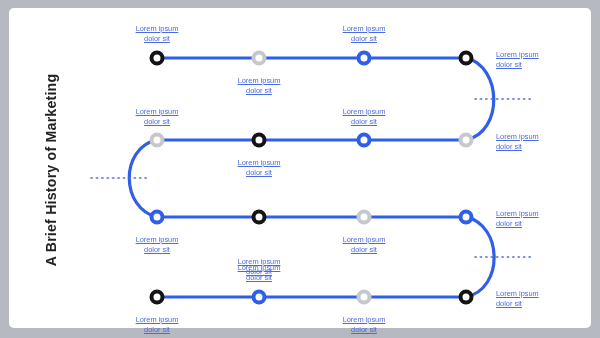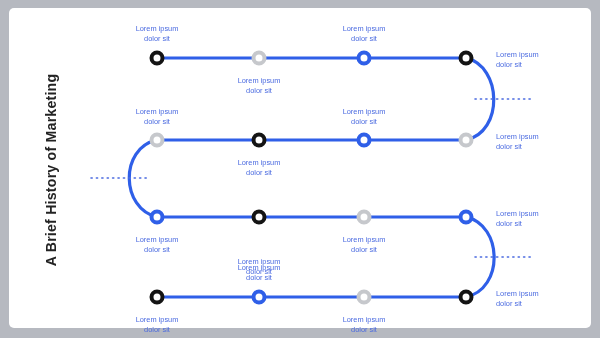--- a/index.html
+++ b/index.html
@@ -40,20 +40,21 @@
     width: 582px; height: 320px;
   }
   .lbl {
     position: absolute;
     font-size: 7.4px;
     line-height: 10.2px;
     color: #4a6ae0;
     text-align: center;
     white-space: nowrap;
     transform: translateX(-50%);
+    text-decoration: underline;
   }
   .lbl.left-anchor { transform: translateX(0); text-align: left; }
   .node {
     position: absolute;
     width: 15px; height: 15px;
     border-radius: 50%;
     background: #ffffff;
     transform: translate(-50%, -50%);
   }
   .node.black { border: 4px solid #141414; }

